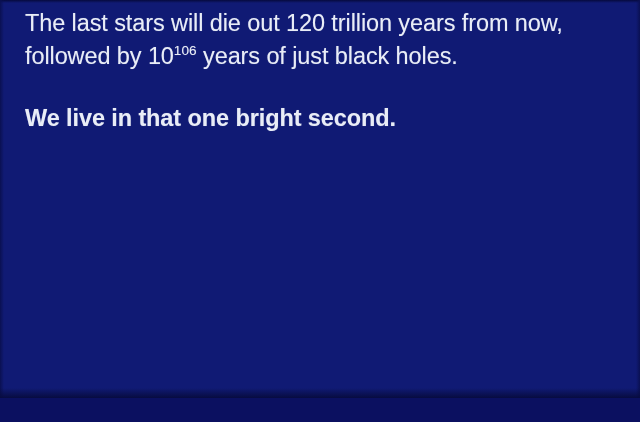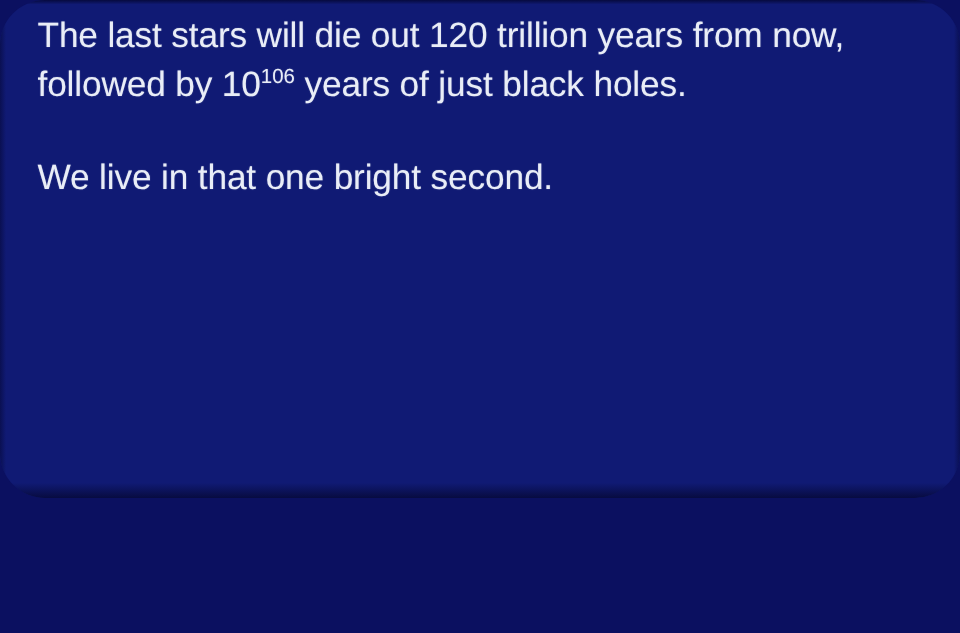--- a/index.html
+++ b/index.html
@@ -3,25 +3,24 @@
 <meta charset="utf-8">
 <style>
   html, body {
     margin: 0;
     padding: 0;
     background: #0b1060;
   }
   #screenshot {
     position: relative;
     width: 640px;
-    height: 332px;
+    height: 398px;
     background: #101a74;
     overflow: hidden;
     font-family: "Liberation Sans", sans-serif;
-    border-radius: 30px;
   }
   
   #screenshot::before {
     content: "";
     position: absolute;
     left: 0; top: 0; right: 0; height: 3px;
     background: linear-gradient(to bottom, #060a3e, rgba(16,26,116,0));
     pointer-events: none;
     z-index: 5;
   }
@@ -59,20 +58,21 @@
     color: #e9edf7;
     font-size: 23.5px;
     line-height: 33px;
     letter-spacing: -0.1px;
     margin: 0 0 29px 0;
     text-shadow: 0 0 1px rgba(233,237,247,0.35);
     white-space: pre-line;
   }
   .para:last-child {
     margin-bottom: 0;
+    font-weight: bold;
   }
   .para sup {
     font-size: 0.58em;
     vertical-align: super;
     line-height: 0;
     letter-spacing: 0;
   }
 </style>
 </head>
 <body>

